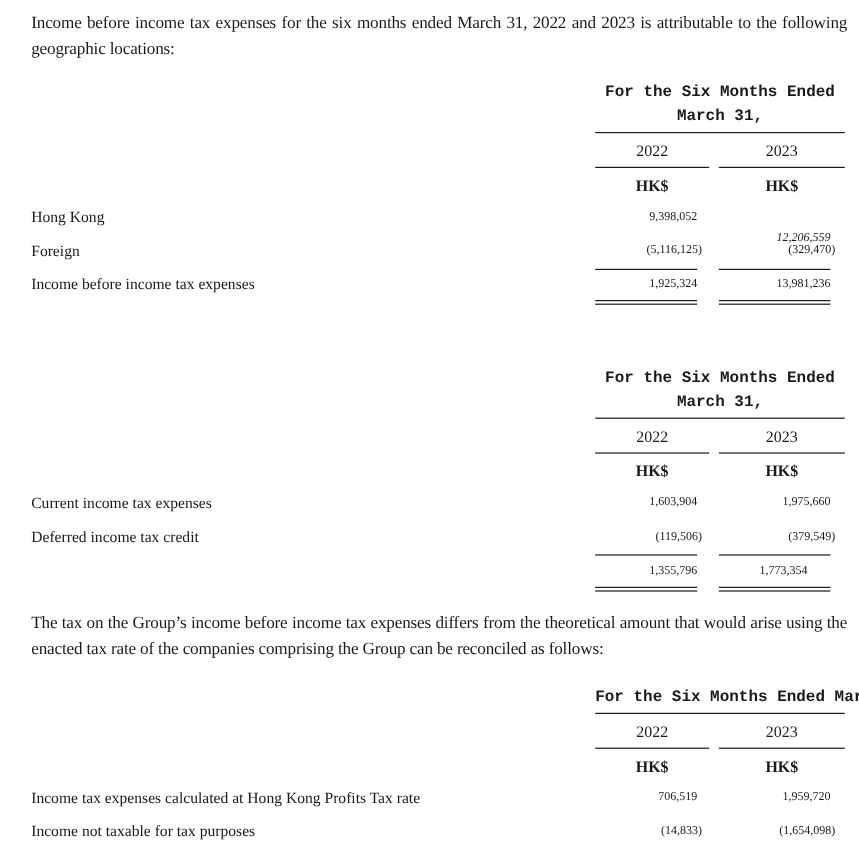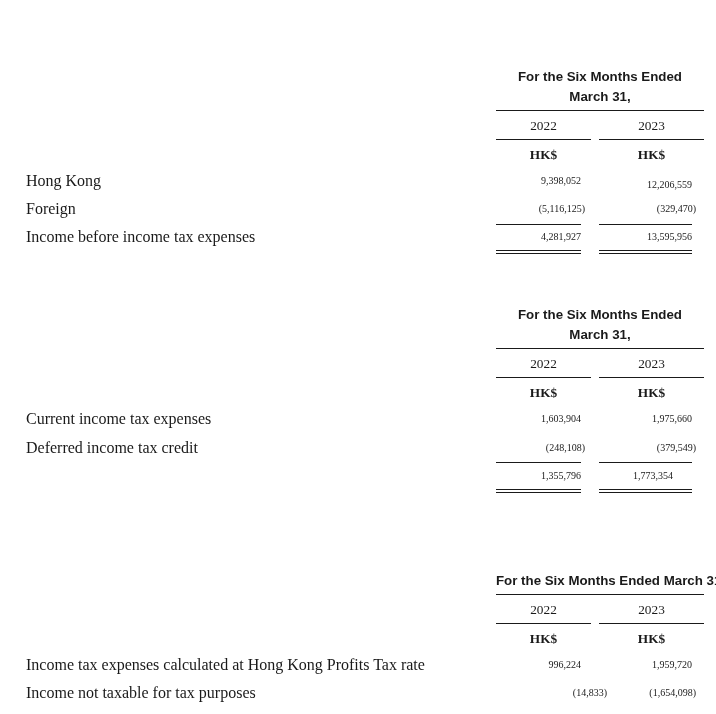--- a/index.html
+++ b/index.html
@@ -28,28 +28,28 @@
       letter-spacing: -0.15px;
       text-align: justify;
       text-align-last: left;
       font-family: "Liberation Serif", "DejaVu Serif", serif;
       font-size: 14.3px;
     }
     .label {
       position: absolute;
       left: 26px;
       font-family: "Liberation Serif", "DejaVu Serif", serif;
-      font-size: 16px;
+      font-size: 13px;
       line-height: 18px;
       white-space: nowrap;
       text-align: center;
     }
     .hdr {
       position: absolute;
-      font-family: Liberation Sans, sans-serif;
+      font-family: Liberation Mono, monospace;
       font-weight: bold;
       font-size: 13.3px;
       line-height: 18px;
       text-align: center;
       white-space: nowrap;
     }
     .cell {
       position: absolute;
       font-family: "Liberation Serif", "DejaVu Serif", serif;
       font-size: 10px;
@@ -69,48 +69,49 @@
       height: 2px;
       border-top: 1.2px solid #1a1a1a;
       border-bottom: 1.2px solid #1a1a1a;
     }
   </style>
 </head>
 <body>
 
 <div class="page">
 
+  <div class="para" style="top:8px;">Income before income tax expenses for the six months ended March 31, 2022 and 2023 is attributable to the following geographic locations:</div>
 
   <div>
     <div class="hdr" style="left:496px; width:208px; top:68px;">For the Six Months Ended</div>
     <div class="hdr" style="left:496px; width:208px; top:88px;">March 31,</div>
     <div class="rule" style="left:496px; width:208px; top:110px;"></div>
 
     <div class="cell center" style="left:496px; width:95px; top:117px; font-size:13.3px;">2022</div>
     <div class="cell center" style="left:599px; width:105px; top:117px; font-size:13.3px;">2023</div>
     <div class="rule" style="left:496px; width:95px; top:139px;"></div>
     <div class="rule" style="left:599px; width:105px; top:139px;"></div>
 
     <div class="cell center bold" style="left:496px; width:95px; top:146px; font-size:13.3px;">HK$</div>
     <div class="cell center bold" style="left:599px; width:105px; top:146px; font-size:13.3px;">HK$</div>
 
     <div class="label" style="top:172px;">Hong Kong</div>
     <div class="cell right" style="left:496px; width:85px; top:172px;">9,398,052</div>
-    <div class="cell right" style="left:599px; width:93px; top:176px;">12,206,559</div>
+    <div class="cell right" style="left:599px; width:93px; top:190px;font-style:italic;">12,206,559</div>
 
     <div class="label" style="top:200px;font-family:Liberation Serif, serif;">Foreign</div>
     <div class="cell right" style="left:496px; width:89px; top:200px;">(5,116,125)</div>
     <div class="cell right" style="left:599px; width:97px; top:200px;">(329,470)</div>
 
     <div class="rule" style="left:496px; width:85px; top:224px;"></div>
     <div class="rule" style="left:599px; width:93px; top:224px;"></div>
 
     <div class="label" style="top:228px;">Income before income tax expenses</div>
-    <div class="cell right" style="left:496px; width:85px; top:228px;">4,281,927</div>
-    <div class="cell right" style="left:599px; width:93px; top:228px;">13,595,956</div>
+    <div class="cell right" style="left:496px; width:85px; top:228px;">1,925,324</div>
+    <div class="cell right" style="left:599px; width:93px; top:228px;">13,981,236</div>
 
     <div class="drule" style="left:496px; width:85px; top:250px;"></div>
     <div class="drule" style="left:599px; width:93px; top:250px;"></div>
   </div>
 
 
   <div>
     <div class="hdr" style="left:496px; width:208px; top:306px;">For the Six Months Ended</div>
     <div class="hdr" style="left:496px; width:208px; top:326px;">March 31,</div>
     <div class="rule" style="left:496px; width:208px; top:348px;"></div>
@@ -121,48 +122,49 @@
     <div class="rule" style="left:599px; width:105px; top:377px;"></div>
 
     <div class="cell center bold" style="left:496px; width:95px; top:384px; font-size:13.3px;">HK$</div>
     <div class="cell center bold" style="left:599px; width:105px; top:384px; font-size:13.3px;">HK$</div>
 
     <div class="label" style="top:410px;">Current income tax expenses</div>
     <div class="cell right" style="left:496px; width:85px; top:410px;">1,603,904</div>
     <div class="cell right" style="left:599px; width:93px; top:410px;">1,975,660</div>
 
     <div class="label" style="top:439px;">Deferred income tax credit</div>
-    <div class="cell right" style="left:496px; width:89px; top:439px;">(248,108)</div>
+    <div class="cell right" style="left:496px; width:89px; top:439px;">(119,506)</div>
     <div class="cell right" style="left:599px; width:97px; top:439px;">(379,549)</div>
 
     <div class="rule" style="left:496px; width:85px; top:462px;"></div>
     <div class="rule" style="left:599px; width:93px; top:462px;"></div>
 
     <div class="cell right" style="left:496px; width:85px; top:467px;">1,355,796</div>
     <div class="cell right" style="left:580px; width:93px; top:467px;">1,773,354</div>
 
     <div class="drule" style="left:496px; width:85px; top:489px;"></div>
     <div class="drule" style="left:599px; width:93px; top:489px;"></div>
   </div>
 
+  <div class="para" style="top:508px;">The tax on the Group’s income before income tax expenses differs from the theoretical amount that would arise using the enacted tax rate of the companies comprising the Group can be reconciled as follows:</div>
 
   <div>
     <div class="hdr" style="left:496px; width:208px; top:572px;">For the Six Months Ended March 31,</div>
     <div class="rule" style="left:496px; width:208px; top:594px;"></div>
 
     <div class="cell center" style="left:496px; width:95px; top:601px; font-size:13.3px;">2022</div>
     <div class="cell center" style="left:599px; width:105px; top:601px; font-size:13.3px;">2023</div>
     <div class="rule" style="left:496px; width:95px; top:623px;"></div>
     <div class="rule" style="left:599px; width:105px; top:623px;"></div>
 
     <div class="cell center bold" style="left:496px; width:95px; top:630px; font-size:13.3px;">HK$</div>
     <div class="cell center bold" style="left:599px; width:105px; top:630px; font-size:13.3px;">HK$</div>
 
     <div class="label" style="top:656px;">Income tax expenses calculated at Hong Kong Profits Tax rate</div>
-    <div class="cell right" style="left:496px; width:85px; top:656px;">996,224</div>
+    <div class="cell right" style="left:496px; width:85px; top:656px;">706,519</div>
     <div class="cell right" style="left:599px; width:93px; top:656px;">1,959,720</div>
 
     <div class="label" style="top:684px;">Income not taxable for tax purposes</div>
-    <div class="cell right" style="left:518px; width:89px; top:684px;">(14,833)</div>
+    <div class="cell right" style="left:496px; width:89px; top:684px;">(14,833)</div>
     <div class="cell right" style="left:599px; width:97px; top:684px;">(1,654,098)</div>
   </div>
 
 </div>
 
 </body></html>

